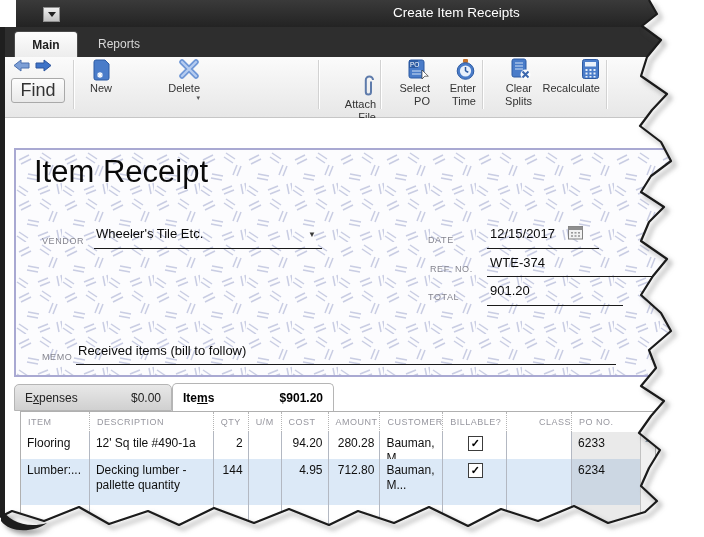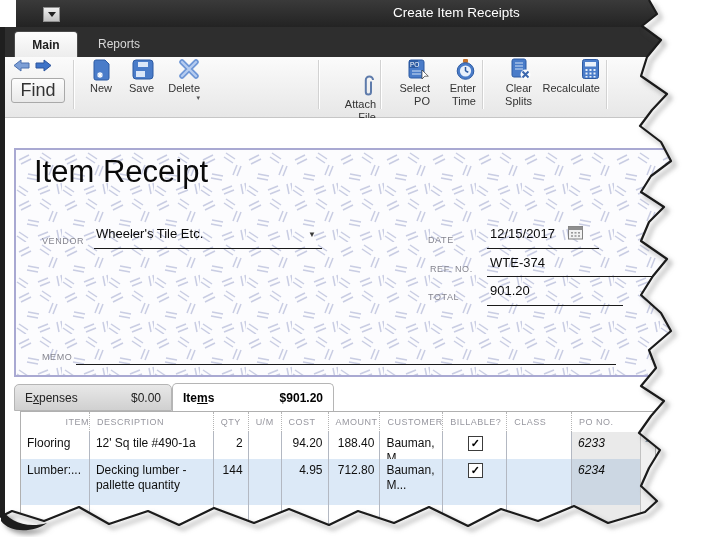--- a/index.html
+++ b/index.html
@@ -62,31 +62,31 @@
   .dtab-items{left:172px;top:383px;width:162px;height:29px;border:1px solid #b5b5b5;border-bottom:none;
               background:#fff;color:#000;font-weight:700;}
   .ac{text-decoration:underline;}
 
   
   .tablewrap{position:absolute;left:20px;top:411px;width:636px;border:1px solid #b0b0b0;border-bottom:none;
              box-sizing:border-box;background:#fff;}
   .trow{display:flex;width:620px;}
   .thead .cell{font-size:9px;color:#97979f;letter-spacing:.5px;line-height:20px;height:20px;
                border-left:1px dotted #b5b5b5;box-sizing:border-box;padding-left:7px;overflow:hidden;white-space:nowrap;}
-  .thead .cell:first-child{border-left:none;text-align:right;}
+  .thead .cell:first-child{border-left:none;}
   .tbody .cell{font-size:12px;color:#101010;border-left:1px solid #b3b8c2;box-sizing:border-box;
                padding:4px 5px 0 6px;overflow:hidden;line-height:15px;}
   .tbody .cell:first-child{border-left:none;}
   .r1{height:27px;background:#fff;}
   .r2{height:46px;background:#dce9f7;}
   .r3{height:24px;background:#fff;}
   .c0{width:68px;}.c1{width:124px;}.c2{width:35px;}.c3{width:33px;}.c4{width:47px;}
-  .c5{width:52px;}.c6{width:63px;}.c7{width:64px;}.c8{width:65px;}.c9{width:70px;}
+  .c5{width:52px;}.c6{width:63px;}.c7{width:64px;}.c8{width:65px;text-align:right;}.c9{width:70px;}
   .num{text-align:right;}
-  .po-cell{background:rgba(125,125,125,.16);font-style:italic;}
+  .po-cell{background:rgba(125,125,125,.16);}
   .bill-cell{display:flex;justify-content:center;}
   .cb{width:13px;height:13px;border:1px solid #3c3c3c;background:#fff;font-size:11px;font-weight:700;
       line-height:12px;text-align:center;color:#000;}
   .scrollcol{position:absolute;right:0;top:20px;width:15px;bottom:0;background:#f0f0f0;
              border-left:1px solid #c2c2c2;box-sizing:border-box;text-align:center;}
   .scroll-up{font-size:9px;color:#8fa0b2;line-height:14px;}
 
   .left-strip{position:absolute;left:0;top:27px;width:5px;height:490px;background:#1f1f1f;}
   .torn{position:absolute;left:0;top:0;width:704px;height:537px;pointer-events:none;z-index:60;}
 </style>
@@ -123,28 +123,20 @@
     <div class="sep" style="left:73px;"></div>
 
     <div class="tbtn" style="left:72px;width:40px;">
       <svg width="20" height="24">
         <path d="M4,2 h9 l4,4 v14 a2,2 0 0 1 -2,2 h-11 a2,2 0 0 1 -2,-2 v-16 a2,2 0 0 1 2,-2 z" fill="#4a7cc9" stroke="#2d5ba3"></path>
         <path d="M5,17 h6 M8,14 v6 M5.8,14.8 l4.4,4.4 M10.2,14.8 l-4.4,4.4" stroke="#fff" stroke-width="1.2"></path>
       </svg>
       <span class="lbl">New</span>
     </div>
 
-    <div class="tbtn" style="left:114px;width:40px;">
-      <svg width="22" height="24">
-        <rect x="1" y="2" width="20" height="19" rx="3" fill="#4a7cc9" stroke="#2d5ba3"></rect>
-        <rect x="6" y="4" width="10" height="5" fill="#dbe7f9"></rect>
-        <rect x="4" y="13" width="9" height="6" fill="#dbe7f9"></rect>
-      </svg>
-      <span class="lbl">Save</span>
-    </div>
 
     <div class="tbtn" style="left:156px;width:44px;">
       <svg width="22" height="24">
         <path d="M4,4 L18,18 M18,4 L4,18" stroke="#6f97d6" stroke-width="5.5" stroke-linecap="round"></path>
         <path d="M4,4 L18,18 M18,4 L4,18" stroke="#b7cdf0" stroke-width="2.2" stroke-linecap="round"></path>
       </svg>
       <span class="lbl">Delete</span>
       <span class="caret">▾</span>
     </div>
 
@@ -291,20 +283,21 @@
 
     <span class="flabel" style="left:414px;top:114px;">REF. NO.</span>
     <span class="fvalue" style="left:474px;top:105px;">WTE-374</span>
     <div class="uline" style="left:471px;top:126px;width:166px;"></div>
 
     <span class="flabel" style="left:412px;top:142px;">TOTAL</span>
     <span class="fvalue" style="left:474px;top:133px;">901.20</span>
     <div class="uline" style="left:471px;top:155px;width:136px;"></div>
 
     <span class="flabel" style="left:26px;top:202px;">MEMO</span>
+    <span class="fvalue" style="left:62px;top:193px;">Received items (bill to follow)</span>
     <div class="uline" style="left:60px;top:214px;width:540px;"></div>
   </div>
 
   <div class="dtab dtab-exp">
     <span><span>E</span><span class="ac">x</span><span>penses</span></span>
     <span>$0.00</span>
   </div>
   <div class="dtab dtab-items">
     <span><span>Ite</span><span class="ac">m</span><span>s</span></span>
     <span>$901.20</span>
@@ -323,21 +316,21 @@
       <div class="cell c8">CLASS</div>
       <div class="cell c9">PO NO.</div>
     </div>
 
     <div class="trow tbody r1">
       <div class="cell c0">Flooring</div>
       <div class="cell c1">12' Sq tile #490-1a</div>
       <div class="cell c2 num">2</div>
       <div class="cell c3"></div>
       <div class="cell c4 num">94.20</div>
-      <div class="cell c5 num">188.40</div>
+      <div class="cell c5 num">280.28</div>
       <div class="cell c6">Bauman, M...</div>
       <div class="cell c7 bill-cell">
           <span class="cb">✓</span>
         </div>
       <div class="cell c8"></div>
       <div class="cell c9 po-cell">6233</div>
     </div>
 
     <div class="trow tbody r2">
       <div class="cell c0">Lumber:...</div>

